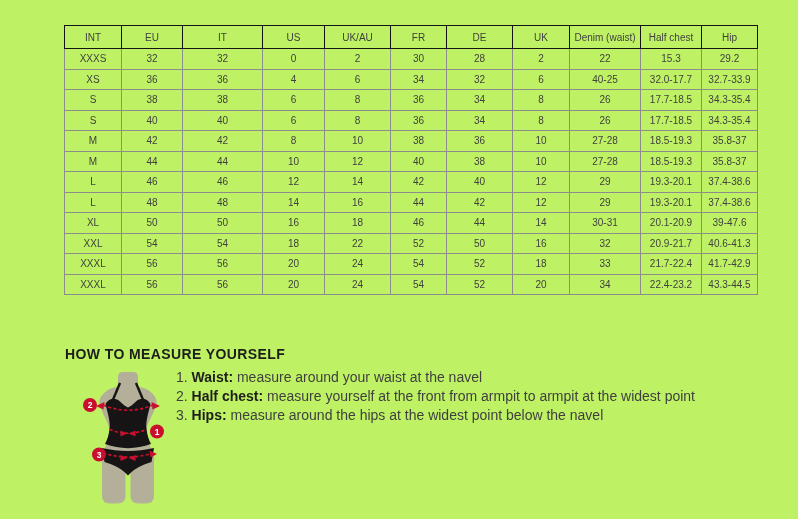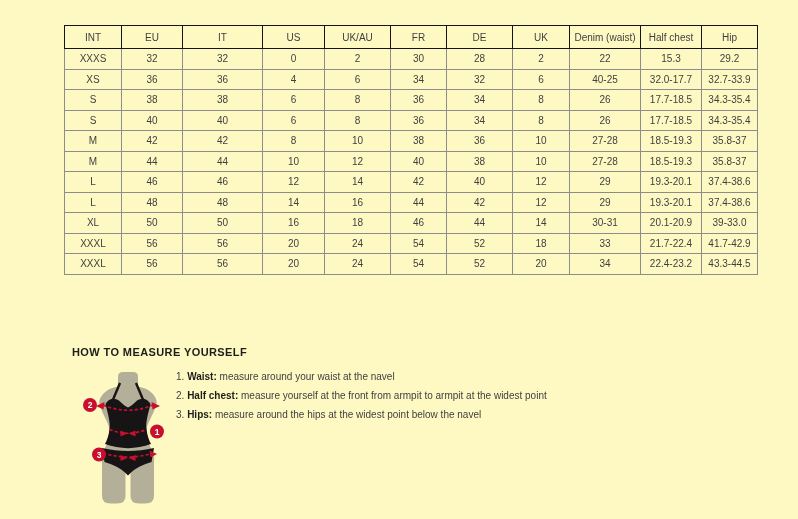--- a/index.html
+++ b/index.html
@@ -1,18 +1,18 @@
 <!DOCTYPE html>
 <html><head>
 <meta charset="utf-8">
 <style>
   * { box-sizing: border-box; margin: 0; padding: 0; }
   html, body { width: 798px; height: 519px; background: #ffffff; }
   body { font-family: "Liberation Sans", sans-serif; overflow: hidden; }
-  .page { position: relative; width: 798px; height: 519px; background: #fef9c3; }
+  .page { position: relative; width: 798px; height: 519px; background: #bef264; }
 
   
   table.size-chart {
     position: absolute; left: 64px; top: 25px; width: 670px;
     border-collapse: collapse; table-layout: fixed;
   }
   table.size-chart th, table.size-chart td {
     text-align: center; vertical-align: middle;
     font-size: 10px; color: #3f3f3f; padding: 0;
     white-space: nowrap; overflow: hidden;
@@ -27,30 +27,30 @@
   }
   .size-chart th:nth-child(1){width:57px}  .size-chart th:nth-child(2){width:61px}
   .size-chart th:nth-child(3){width:80px}  .size-chart th:nth-child(4){width:62px}
   .size-chart th:nth-child(5){width:66px}  .size-chart th:nth-child(6){width:56px}
   .size-chart th:nth-child(7){width:66px}  .size-chart th:nth-child(8){width:57px}
   .size-chart th:nth-child(9){width:71px}  .size-chart th:nth-child(10){width:61px}
   .size-chart th:nth-child(11){width:56px}
 
   
   .measure-title {
-    position: absolute; left: 72px; top: 346px;
-    font-size: 11px; font-weight: 700; letter-spacing: 0.4px;
+    position: absolute; left: 65px; top: 346px;
+    font-size: 14px; font-weight: 700; letter-spacing: 0.4px;
     color: #1d1d1b;
   }
   .figure-wrap { position: absolute; left: 78px; top: 370px; width: 100px; height: 140px; }
   .figure-wrap svg { display: block; }
   .figure-wrap text { fill: #ffffff; font-family: "Liberation Sans", sans-serif; font-size: 8.5px; font-weight: 700; text-anchor: middle; }
 
   .steps { position: absolute; left: 176px; top: 372px; }
-  .step { font-size: 10px; color: #3f3f3f; margin-bottom: 9px; line-height: 10px; }
+  .step { font-size: 14px; color: #3f3f3f; margin-bottom: 9px; line-height: 10px; }
   .step .step-num { color: #3f3f3f; }
   .step .step-label { color: #1d1d1b; font-weight: 700; }
 </style>
 </head>
 <body>
 
 <div class="page">
 
   <table class="size-chart">
     <thead>
@@ -177,21 +177,34 @@
           <td>XL</td>
           <td>50</td>
           <td>50</td>
           <td>16</td>
           <td>18</td>
           <td>46</td>
           <td>44</td>
           <td>14</td>
           <td>30-31</td>
           <td>20.1-20.9</td>
-          <td>39-33.0</td>
+          <td>39-47.6</td>
+        </tr>
+        <tr>
+          <td>XXL</td>
+          <td>54</td>
+          <td>54</td>
+          <td>18</td>
+          <td>22</td>
+          <td>52</td>
+          <td>50</td>
+          <td>16</td>
+          <td>32</td>
+          <td>20.9-21.7</td>
+          <td>40.6-41.3</td>
         </tr>
         <tr>
           <td>XXXL</td>
           <td>56</td>
           <td>56</td>
           <td>20</td>
           <td>24</td>
           <td>54</td>
           <td>52</td>
           <td>18</td>

